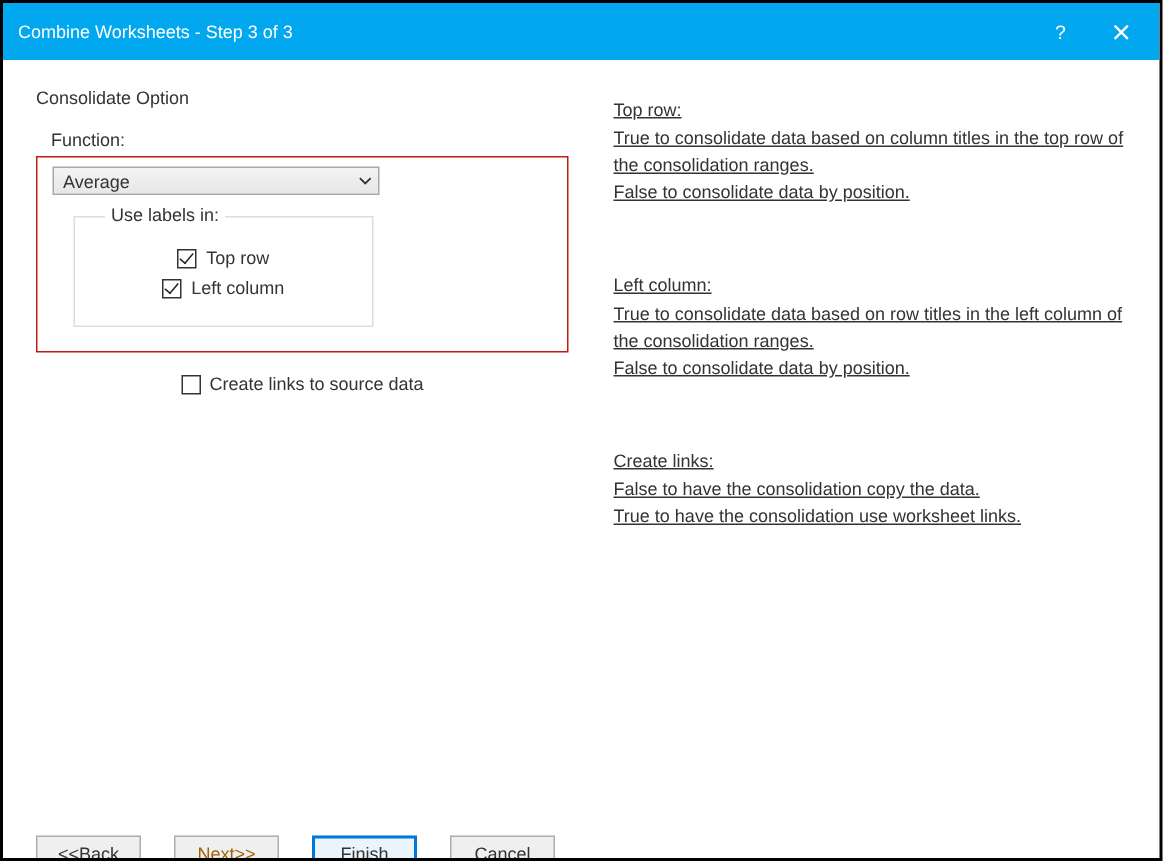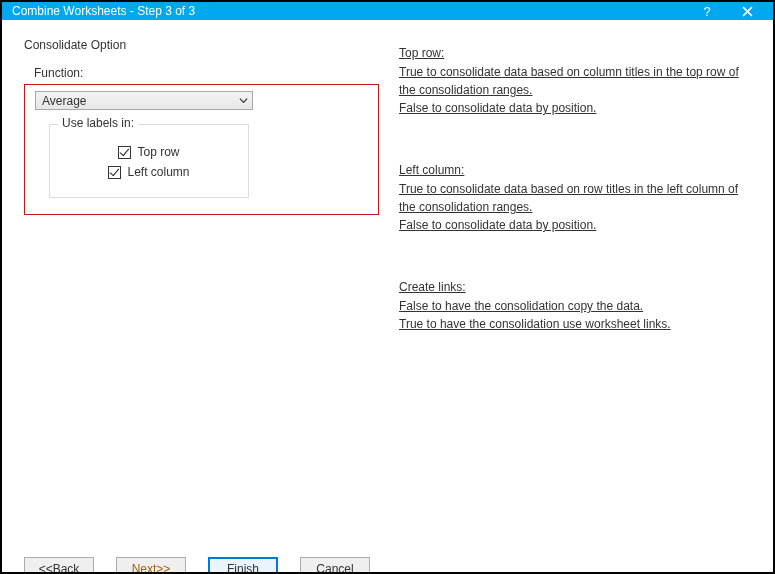--- a/index.html
+++ b/index.html
@@ -10,21 +10,21 @@
       width: 775px;
       height: 574px;
       border: 2px solid #000;
       display: flex;
       flex-direction: column;
       color: #333;
     }
     .titlebar {
       background: #01a8ef;
       color: #fff;
-      height: 18px;
+      height: 38px;
       display: flex;
       align-items: center;
       padding: 0 6px 0 10px;
       font-size: 12px;
     }
     .titlebar .title { flex: 1; }
     .titlebar .sysbtn {
       width: 40px;
       height: 28px;
       display: flex;
@@ -32,21 +32,21 @@
       justify-content: center;
       color: #fff;
       font-size: 13px;
       cursor: pointer;
     }
     .titlebar .sysbtn.close svg { width: 11px; height: 11px; }
     .content {
       flex: 1;
       display: flex;
       padding: 18px 22px 10px 22px;
-      gap: 20px;
+      gap: 30px;
     }
     .left-col { width: 355px; }
     .right-col { flex: 1; padding-top: 6px; line-height: 1.5; }
     .section-title { margin-bottom: 14px; font-size: 12px; }
     .function-label { margin-left: 10px; margin-bottom: 4px; }
     .red-box {
       border: 1.5px solid #c01c14;
       padding: 6px 10px 16px 10px;
       margin-bottom: 14px;
     }
@@ -67,21 +67,21 @@
     .fieldset {
       border: 1px solid #dcdcdc;
       padding: 14px 12px 12px 12px;
       margin-left: 14px;
       width: 200px;
       position: relative;
     }
     .fieldset-legend {
       position: absolute;
       top: -9px;
-      left: 8px;
+      left: 20px;
       background: #fff;
       padding: 0 4px;
       font-size: 12px;
     }
     .check-row {
       display: flex;
       align-items: center;
       gap: 6px;
       margin: 6px 0;
       cursor: pointer;
@@ -177,20 +177,24 @@
           <div class="cbox checked"></div>
           <span>Top row</span>
         </div>
         <div class="check-row">
           <div class="cbox checked"></div>
           <span>Left column</span>
         </div>
       </div>
     </div>
 
+    <div class="check-row">
+      <div class="cbox"></div>
+      <span>Create links to source data</span>
+    </div>
   </div>
 
   <div class="right-col">
     <div class="help-block">
       <div class="help-title">Top row:</div>
       <div>True to consolidate data based on column titles in the top row of the consolidation ranges.</div>
       <div>False to consolidate data by position.</div>
     </div>
     <div class="help-block">
       <div class="help-title">Left column:</div>

